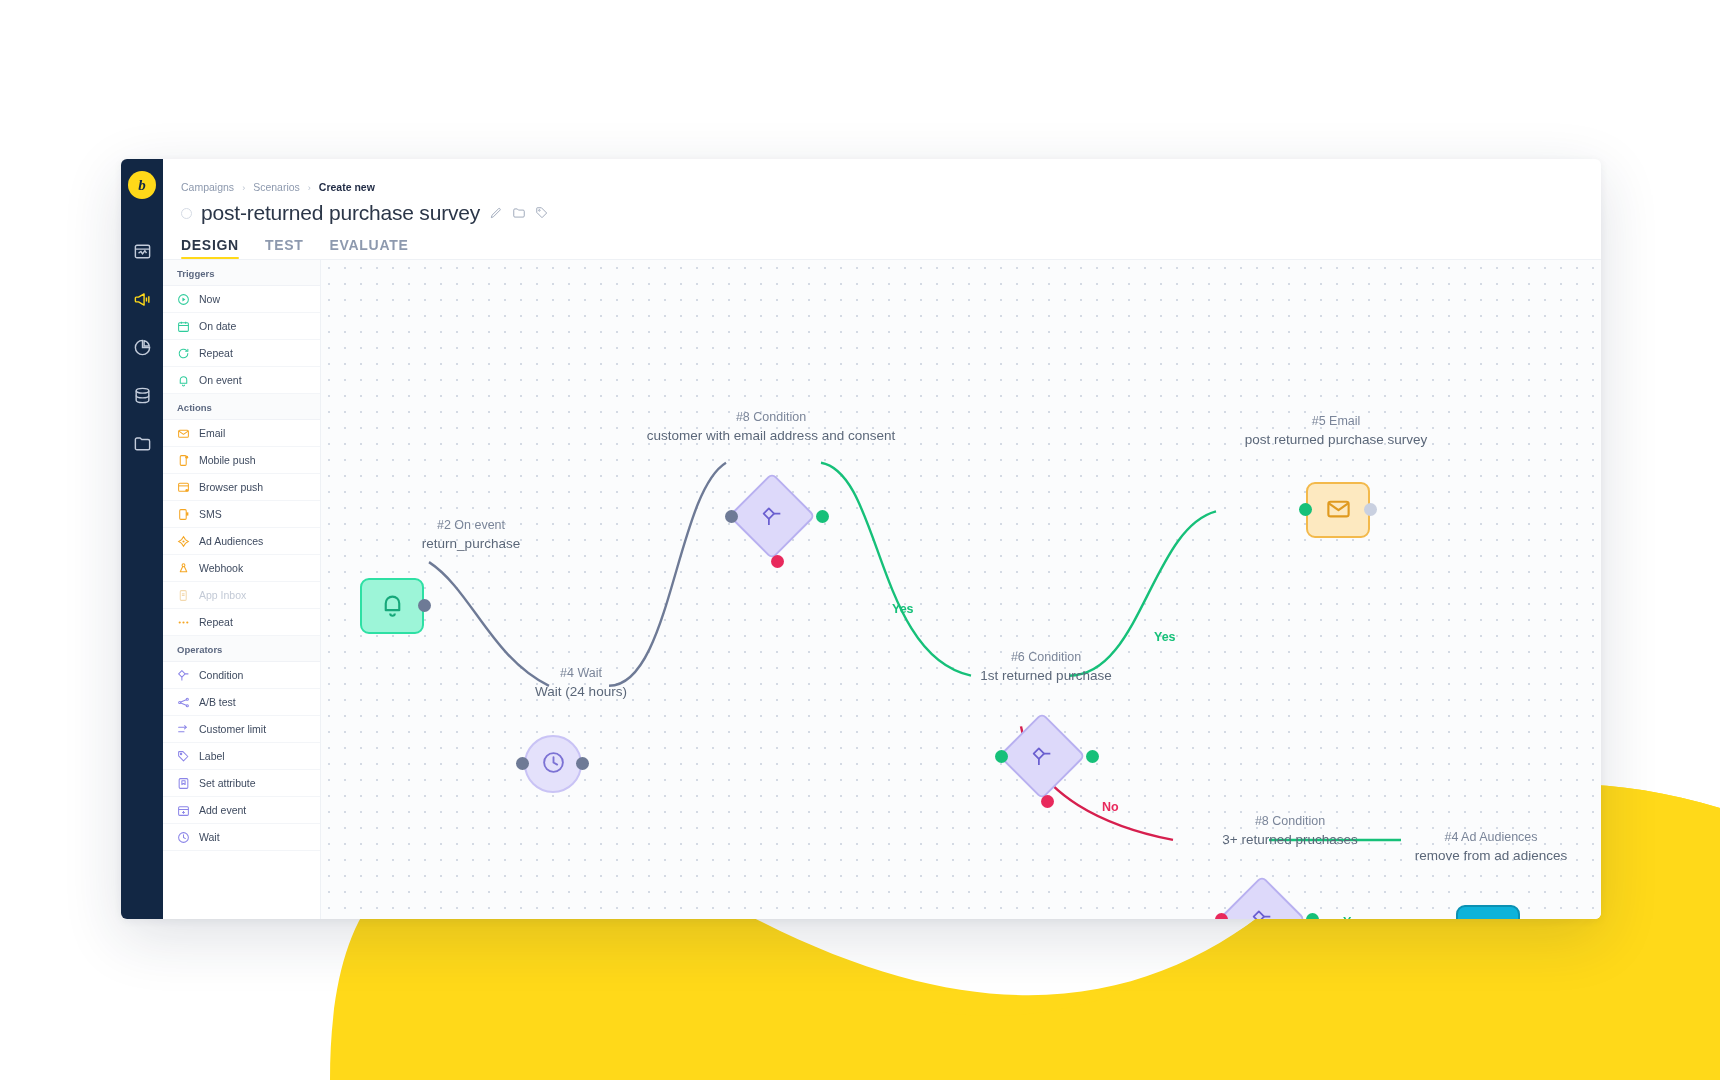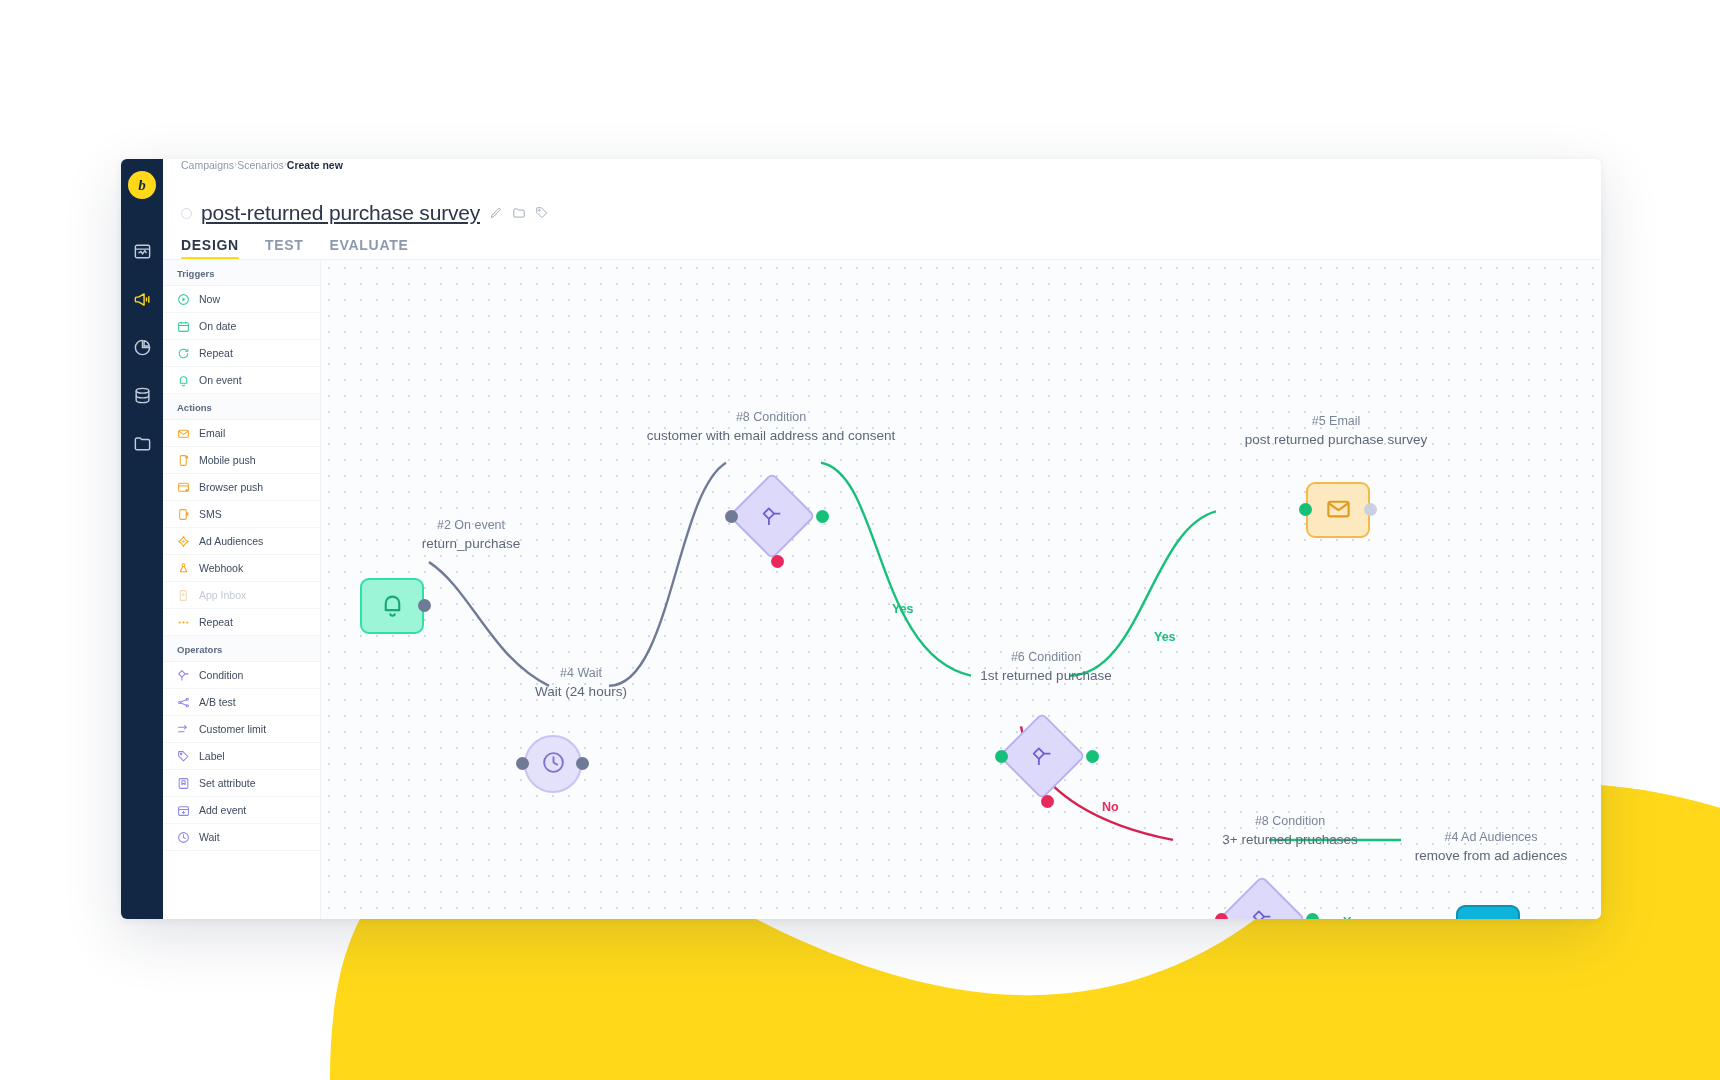--- a/index.html
+++ b/index.html
@@ -37,35 +37,35 @@
     color:#c3ccdb;
   }
   .rail-ico.active { color:#FFD919; }
   .rail-ico svg { width:19px; height:19px; }
 
   
   #main { flex:1; display:flex; flex-direction:column; min-width:0; }
 
   
   #breadcrumb {
-    height:34px; display:flex; align-items:flex-start; 
+    height:34px; display:flex; align-items:flex-end; gap:8px;
     padding:0 0 0 18px; font-size:10.5px; color:#8d99ae;
   }
   #breadcrumb .crumb { color:#8d99ae; }
   #breadcrumb .crumb.current { color:#1f2a44; font-weight:700; }
   #breadcrumb .sep { color:#b9c2d0; font-size:9px; }
 
   
   #titlerow {
     display:flex; align-items:center; gap:9px; padding:2px 0 0 18px; height:38px;
   }
   .title-dot {
     width:11px; height:11px; border-radius:50%; border:1.4px solid #d5dbe5; flex:0 0 11px;
   }
-  #title { font-size:21px; color:#2b3648; font-weight:400; letter-spacing:-.2px;text-decoration:underline; }
+  #title { font-size:21px; color:#2b3648; font-weight:400; letter-spacing:-.2px; }
   .title-ico { color:#9aa5b7; display:flex; align-items:center; }
   .title-ico svg { width:14px; height:14px; }
 
   
   #tabs { display:flex; gap:0; padding-left:18px; height:28px; align-items:flex-end; }
   .tab {
     font-size:14px; font-weight:700; letter-spacing:.7px; color:#8d99ae;
     padding:0 16px 6px 0; margin-right:10px; position:relative;
   }
   .tab.active { color:#2b3648; }

